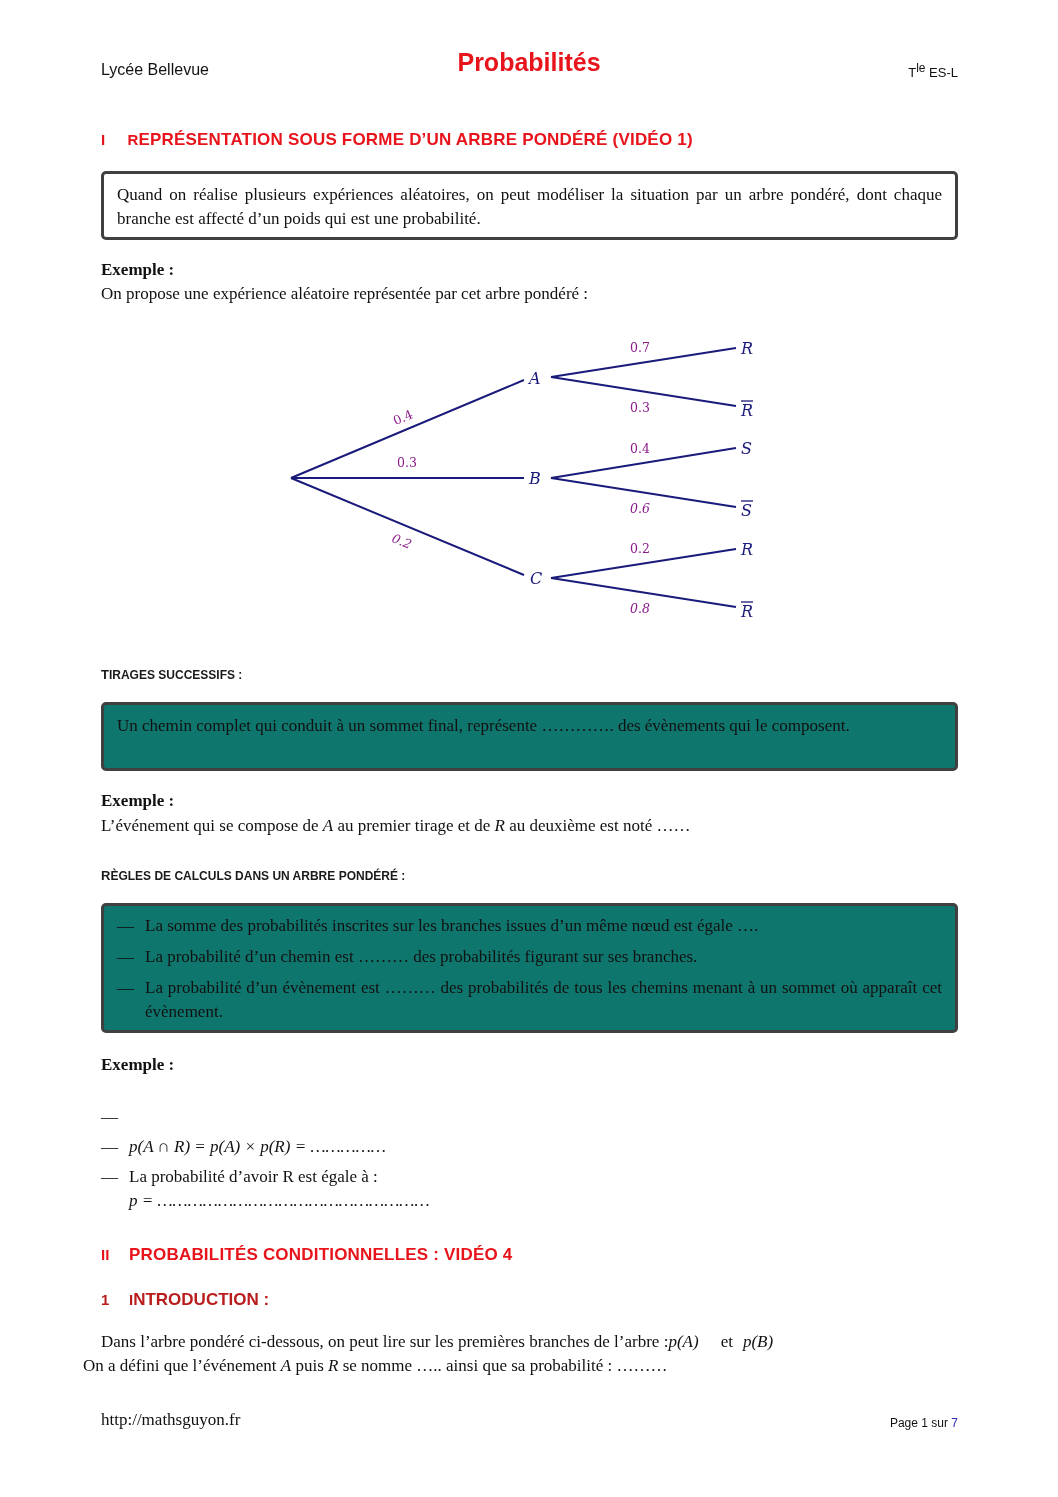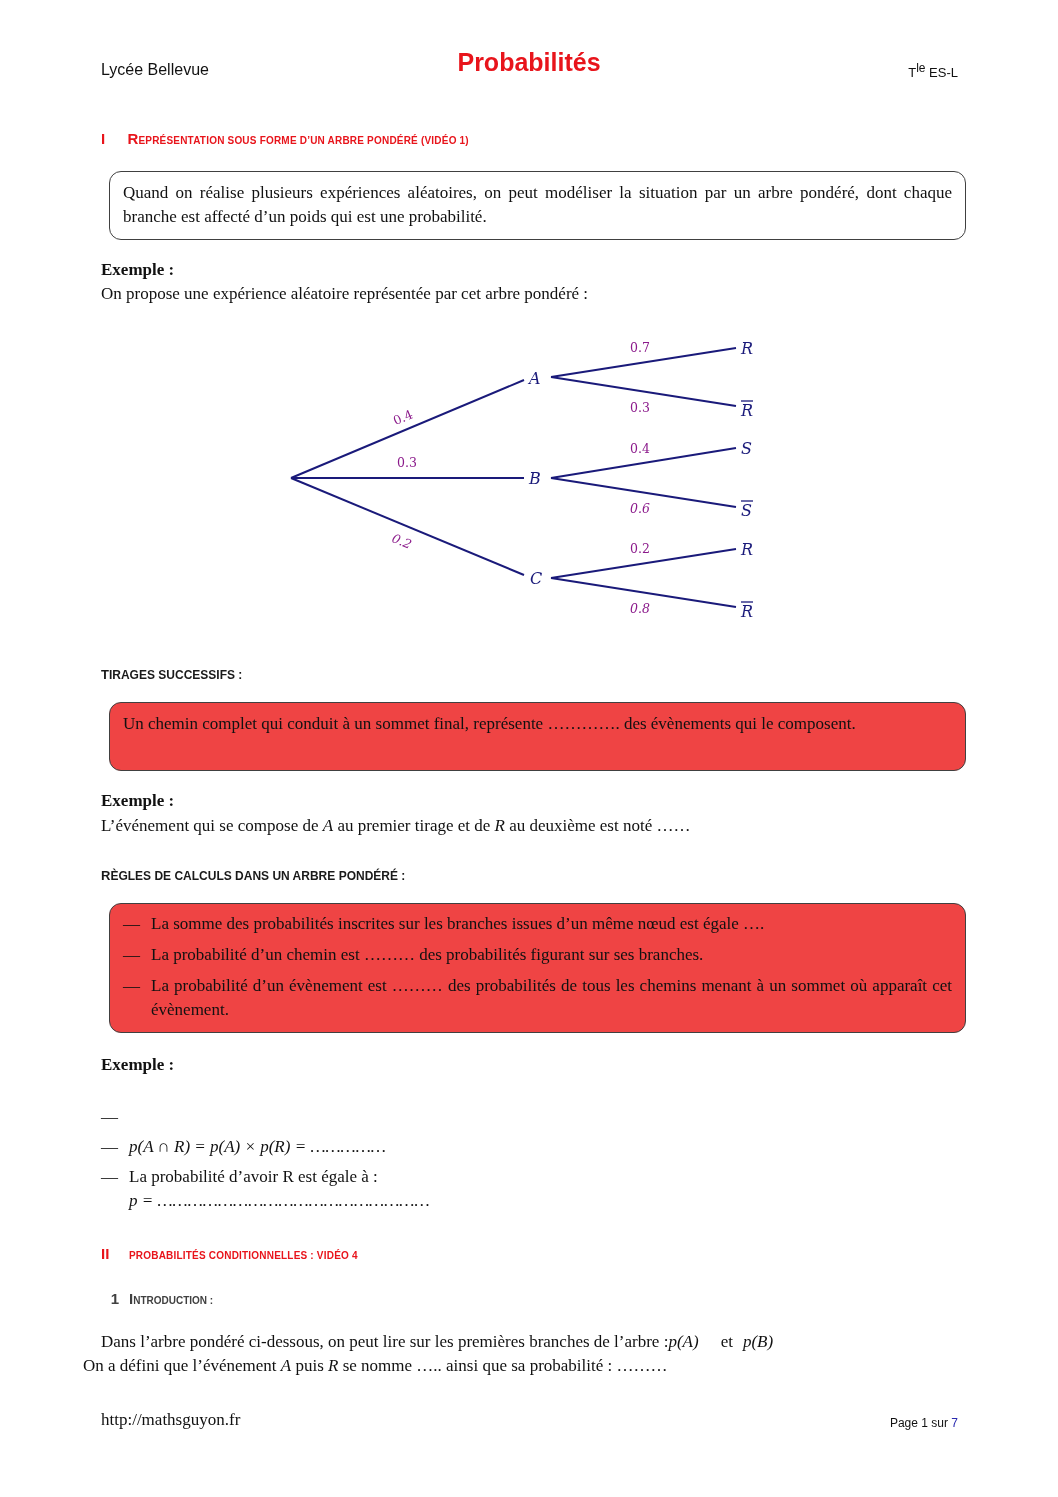--- a/index.html
+++ b/index.html
@@ -8,28 +8,28 @@
   .abs { position: absolute; }
   .sans { font-family: "Liberation Sans", "DejaVu Sans", sans-serif; }
   .serif { font-family: "Liberation Serif", "DejaVu Serif", serif; }
   .hdr-left { left: 101px; top: 61px; font-size: 16px; }
   .hdr-title { left: 0; width: 1058px; top: 48px; text-align: center; font-size: 25px; font-weight: bold; color: #e8141b; }
   .hdr-right { right: 100px; top: 61px; font-size: 13px; }
   .hdr-right sup { font-size: 12px; }
   .sec-title { font-size: 15px; font-weight: bold; color: #e8141b; letter-spacing: 0.2px; }
   .sec-title .num { display: inline-block; width: 22px; }
   .sc-big { font-size: 15px; }
-  .sc-small { font-size: 10px; }
+  .sc-small { font-size: 17px; }
   .subsec-title { font-size: 13px; font-weight: bold; color: #1a1a1a; }
   .subsec-title .b { font-size: 13px; }
   .subsec-title .s { font-size: 12px; }
-  .blue-title { font-size: 15px; font-weight: bold; color: #404040; text-align: center; }
-  .box { position: absolute; left: 109px; width: 857px; border-radius: 12px;
-         border: 1px solid #404040; box-sizing: border-box; }
-  .box.pink { background: #ef4444; }
+  .blue-title { font-size: 15px; font-weight: bold; color: #b91c1c; }
+  .box { position: absolute; left: 101px; width: 857px; border-radius: 5px;
+         border: 3px solid #404040; box-sizing: border-box; }
+  .box.pink { background: #0f766e; }
   .box .txt { padding: 9px 13px 0 13px; font-size: 17px; line-height: 24px; text-align: justify; }
   .body-text { font-size: 17px; line-height: 24px; }
   .bold { font-weight: bold; }
   .it { font-style: italic; }
   .rule-row { display: flex; font-size: 17px; line-height: 24px; }
   .rule-dash { width: 28px; flex: none; }
   .rule-txt { flex: 1; text-align: justify; }
   .footer-left { left: 101px; top: 1410px; font-size: 17px; }
   .footer-right { right: 100px; top: 1416px; font-size: 12px; }
   .footer-right .pg-total { color: #2a2ab0; }

